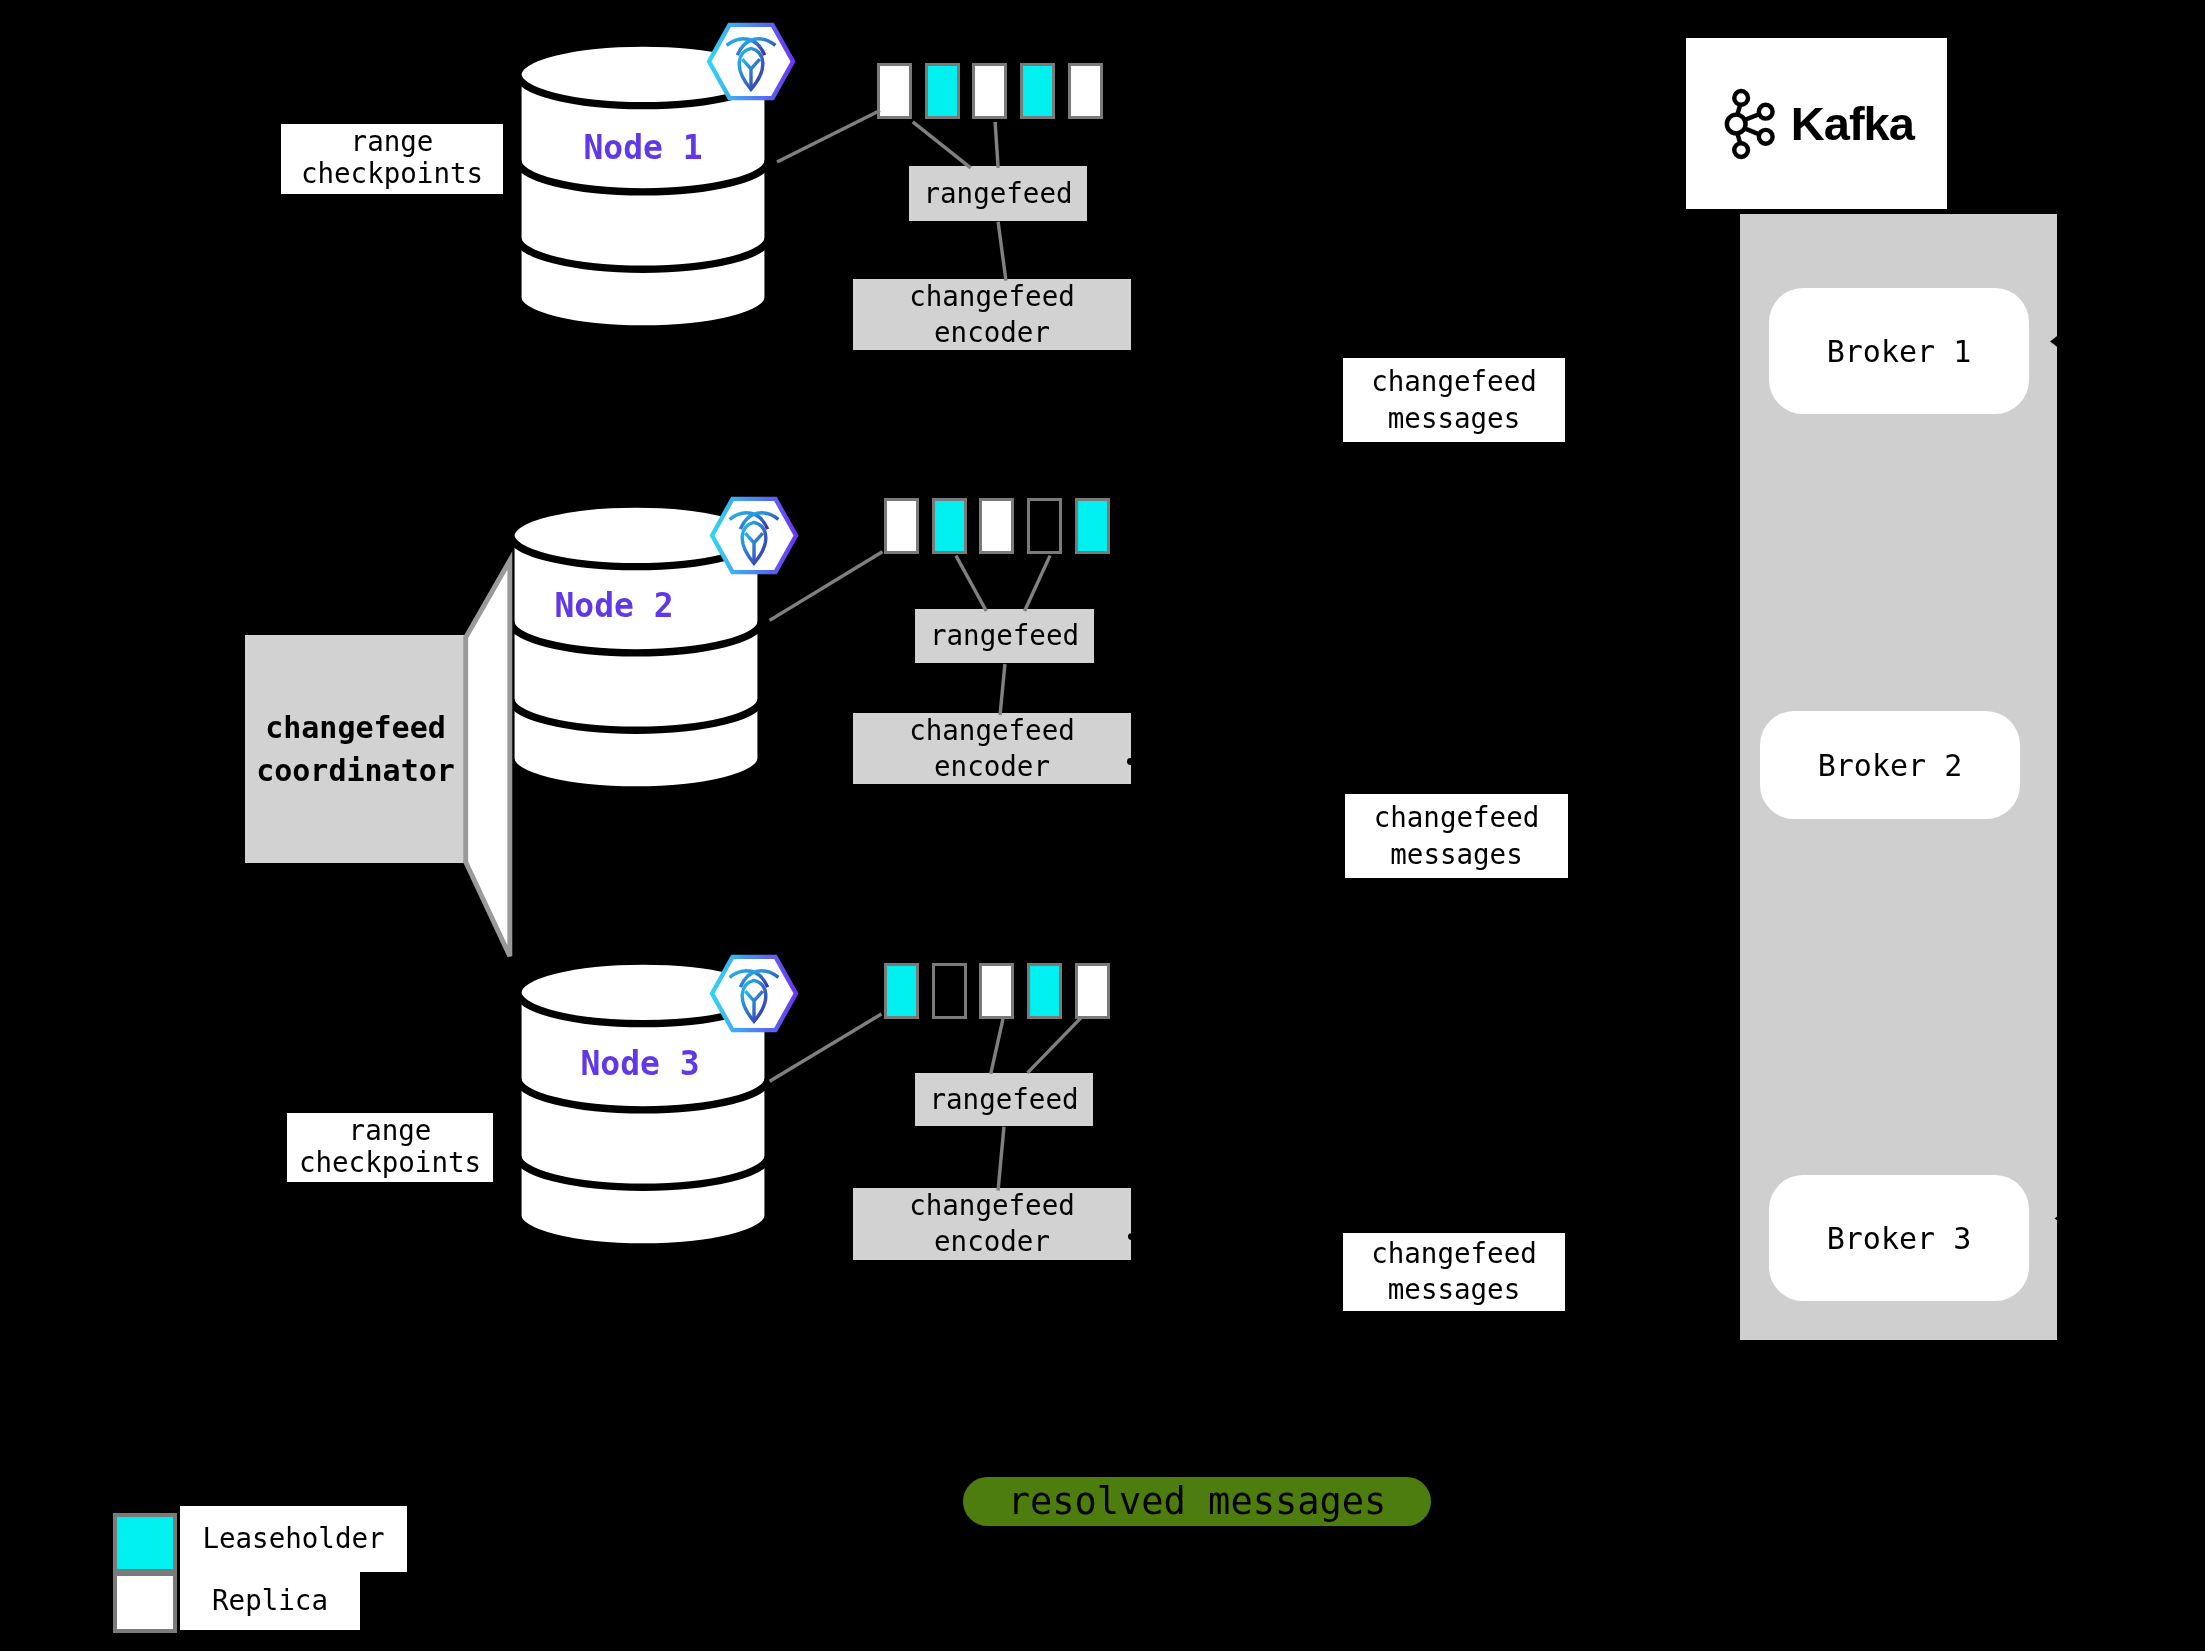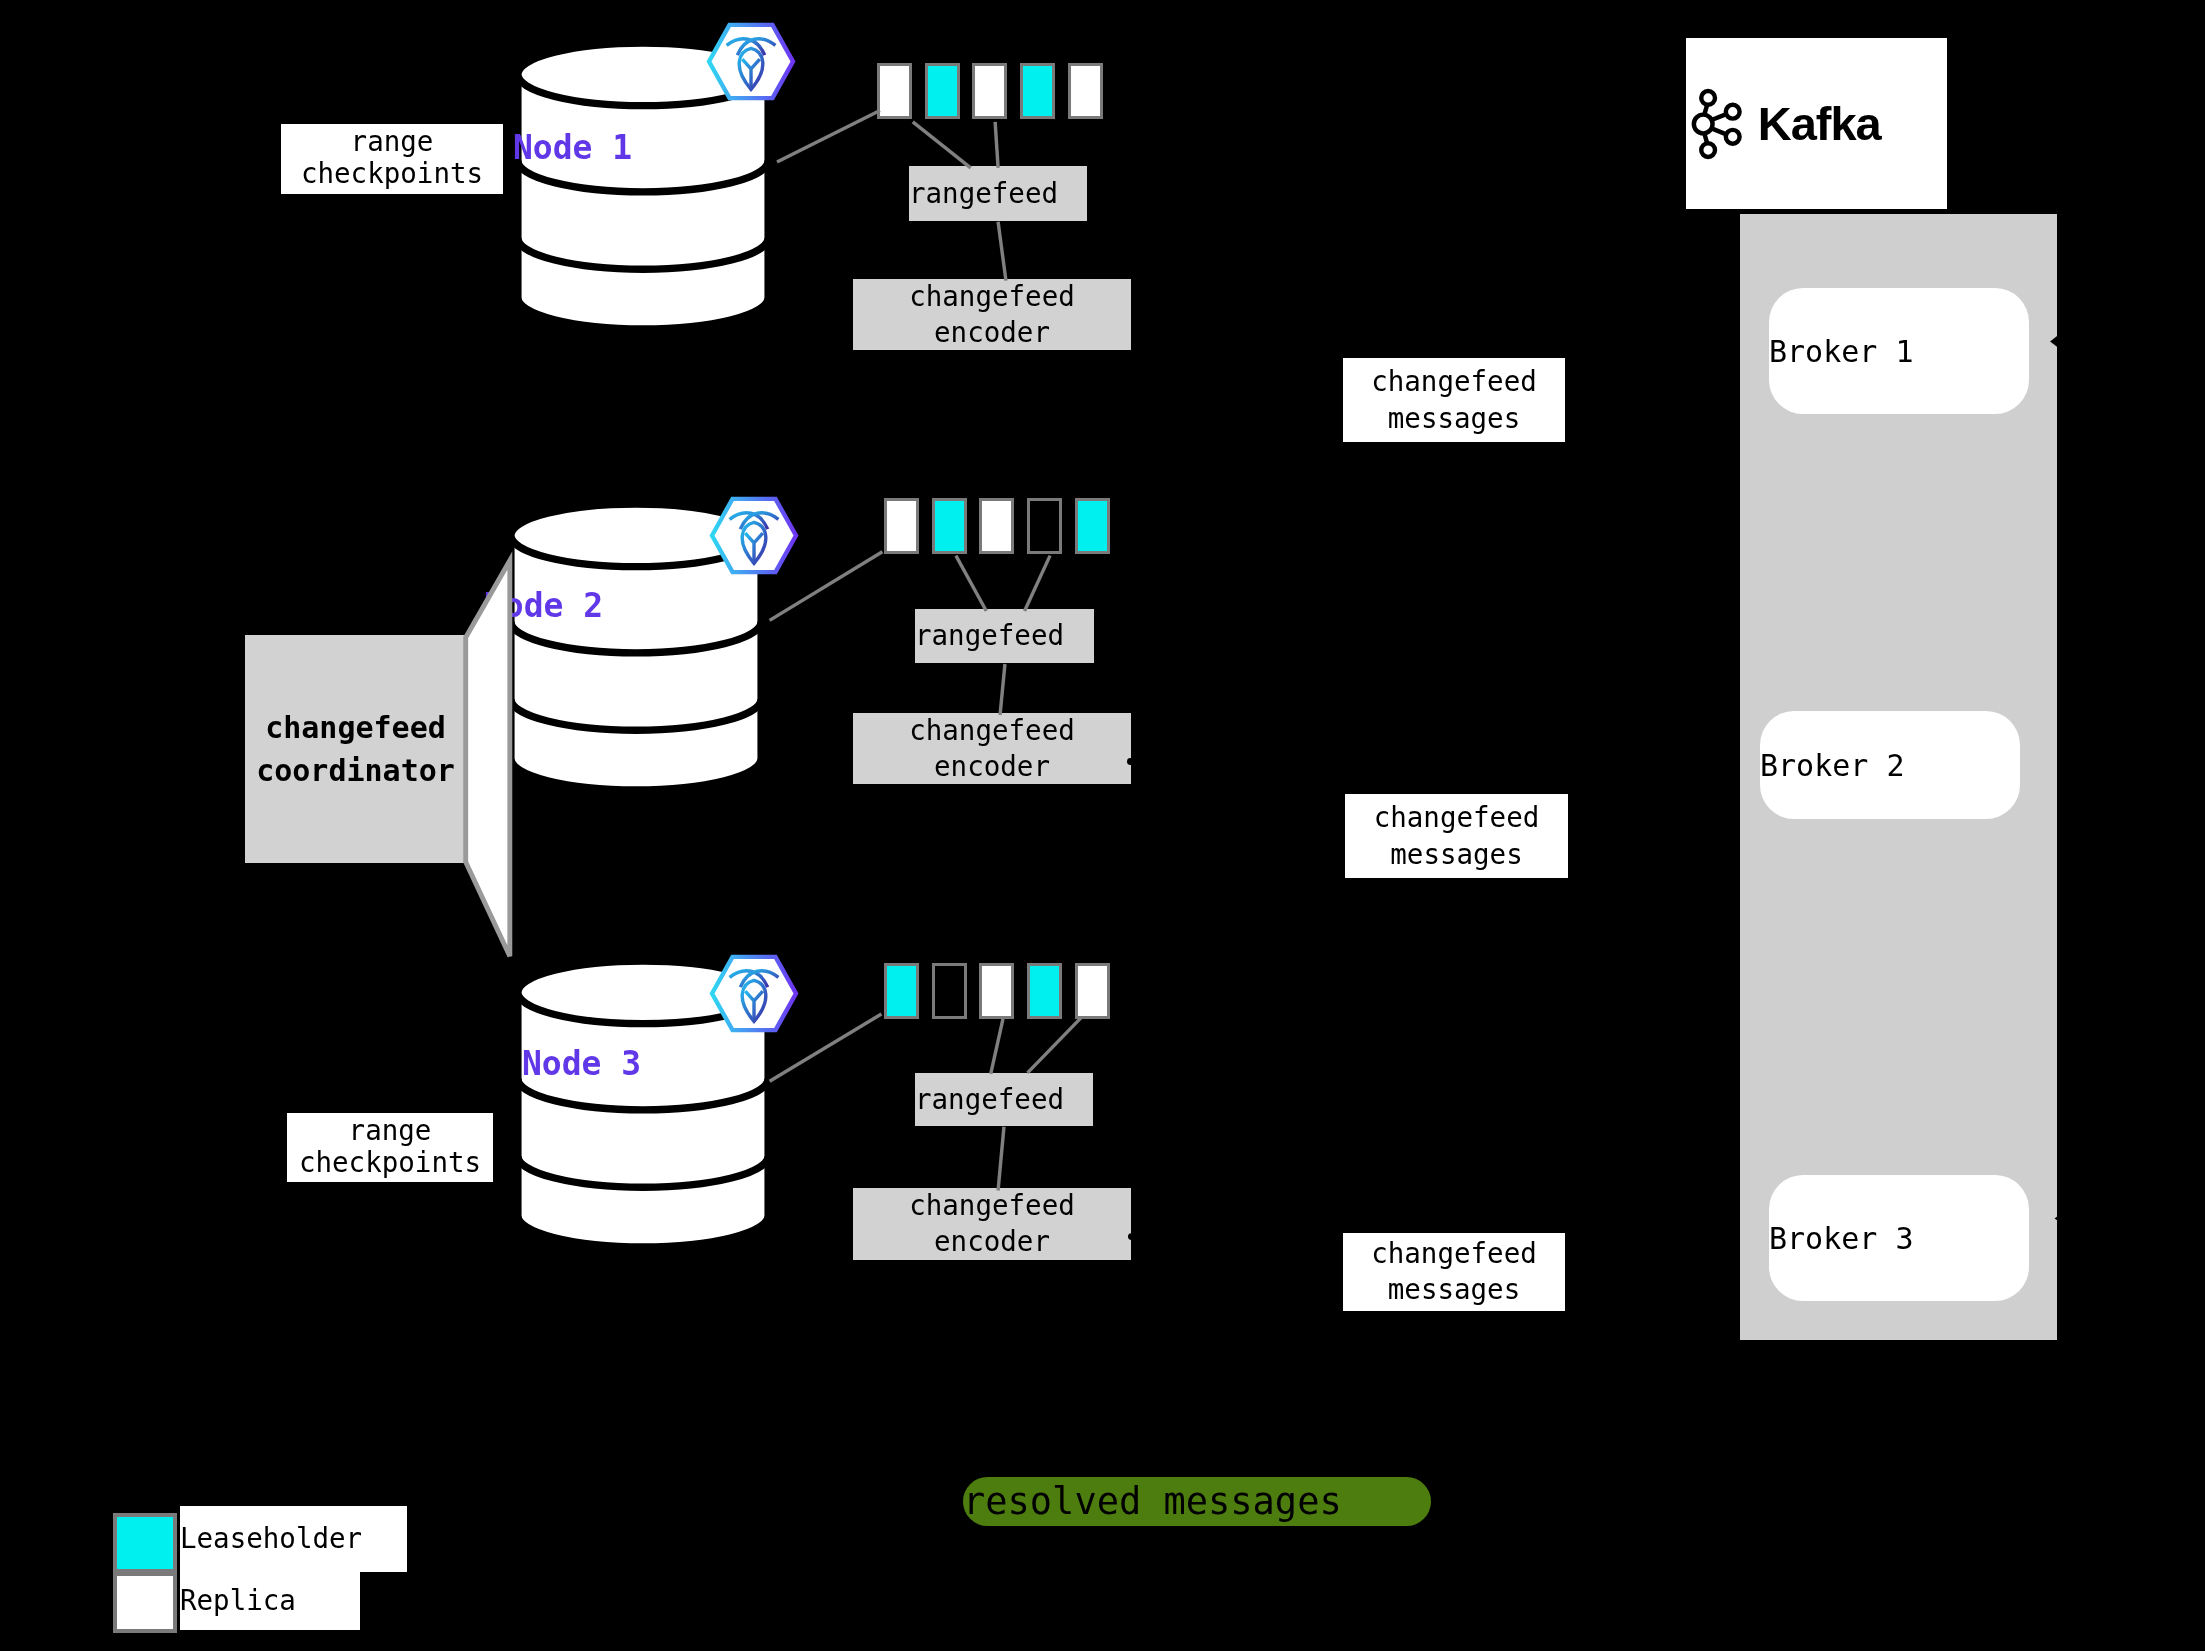--- a/index.html
+++ b/index.html
@@ -1,19 +1,19 @@
 <!DOCTYPE html>
 <html style="--c-leaseholder: #00f0f0; --c-replica: #ffffff; --c-empty: #000000; --c-panel: #d2d2d2; --c-kafka_panel: #cfcfcf; --c-node_label: #6138e8; --c-connector: #808080; --c-square_border: #7a7a7a;font-size:7.8px"><head>
 <meta charset="utf-8">
 <style>
   html,body{margin:0;padding:0;background:#000;}
   #stage{position:relative;width:2205px;height:1652px;background:#000;overflow:hidden;
          font-family:"DejaVu Sans Mono",monospace;color:#000;}
   .abs{position:absolute;box-sizing:border-box;}
-  .center{display:flex;align-items:center;text-align:center;}
+  .center{display:flex;align-items:center;justify-content:center;text-align:center;}
   .whitebox{background:#fff;}
   .panel{background:var(--c-panel,#d2d2d2);}
   .lbl{font-size:27.5px;line-height:1.28;}
   .clip{overflow:hidden;}
   .node-label{font-size:33px;font-weight:bold;color:var(--c-node_label,#6138e8);}
   .sq-row{display:flex;gap:12.7px;}
   .sq{width:35px;height:56px;border:3.4px solid var(--c-square_border,#7a7a7a);box-sizing:border-box;}
   .sq.leaseholder{background:var(--c-leaseholder,#00f0f0);}
   .sq.replica{background:var(--c-replica,#fff);}
   .sq.empty{background:transparent;}
@@ -126,21 +126,21 @@
   <div class="abs whitebox lbl center" style="left:1345px;top:794px;width:223px;height:84px;line-height:1.35;">
     <span>changefeed messages</span>
   </div>
 
   <svg class="abs" style="left:513px;top:956px;" width="260" height="294" viewBox="0 0 531 600">
     <path d="M 10 74 L 10 530 A 255.5 64 0 0 0 521 530 L 521 74" fill="#ffffff" stroke="#000" stroke-width="15"></path>
     <ellipse cx="265.5" cy="74" rx="255.5" ry="64" fill="#ffffff" stroke="#000" stroke-width="15"></ellipse>
     <path d="M 10 250 A 255.5 64 0 0 0 521 250" fill="none" stroke="#000" stroke-width="15"></path>
     <path d="M 10 408 A 255.5 64 0 0 0 521 408" fill="none" stroke="#000" stroke-width="15"></path>
   </svg>
-  <div class="abs center node-label" style="left:522px;top:1044px;width:260px;height:39px;">
+  <div class="abs center node-label" style="left:510px;top:1044px;width:260px;height:39px;">
     <span>Node 3</span>
   </div>
 
   <svg class="abs" style="left:709px;top:952px;" width="90" height="83" viewBox="0 0 184 170">
     <polygon points="6,85 48,10 136,10 178,85 136,160 48,160" fill="#fff" stroke="url(#crl)" stroke-width="9"></polygon>
     <path d="M 42 52 C 70 30, 104 34, 120 72" fill="none" stroke="url(#crg)" stroke-width="7"></path>
     <path d="M 142 52 C 114 30, 80 34, 64 72" fill="none" stroke="url(#crg)" stroke-width="7"></path>
     <path d="M 92 58 C 118 64, 130 98, 92 142 C 54 98, 66 64, 92 58 Z" fill="none" stroke="url(#crg)" stroke-width="7"></path>
     <path d="M 92 142 L 92 100 M 92 100 L 74 80 M 92 100 L 110 80" fill="none" stroke="url(#crg)" stroke-width="7"></path>
   </svg>

